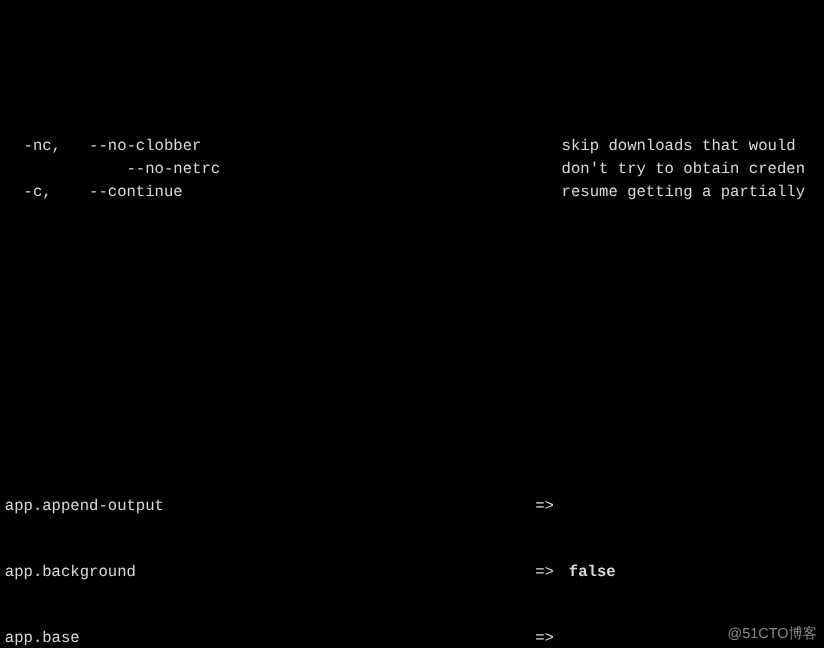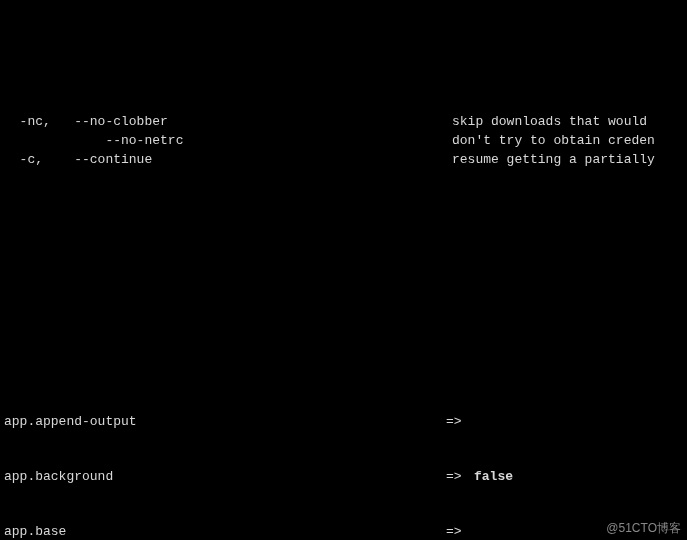--- a/index.html
+++ b/index.html
@@ -21,20 +21,21 @@
     }
     .terminal {
       padding: 0 4px;
     }
     .line {
       display: block;
       height: 1.45em;
     }
     .opt-row {
       display: flex;
+      gap: 16px;
     }
     .opt-left {
       width: 448px;
       flex-shrink: 0;
     }
     .opt-right {
       flex: 1;
       overflow: hidden;
     }
     .dump-row {

